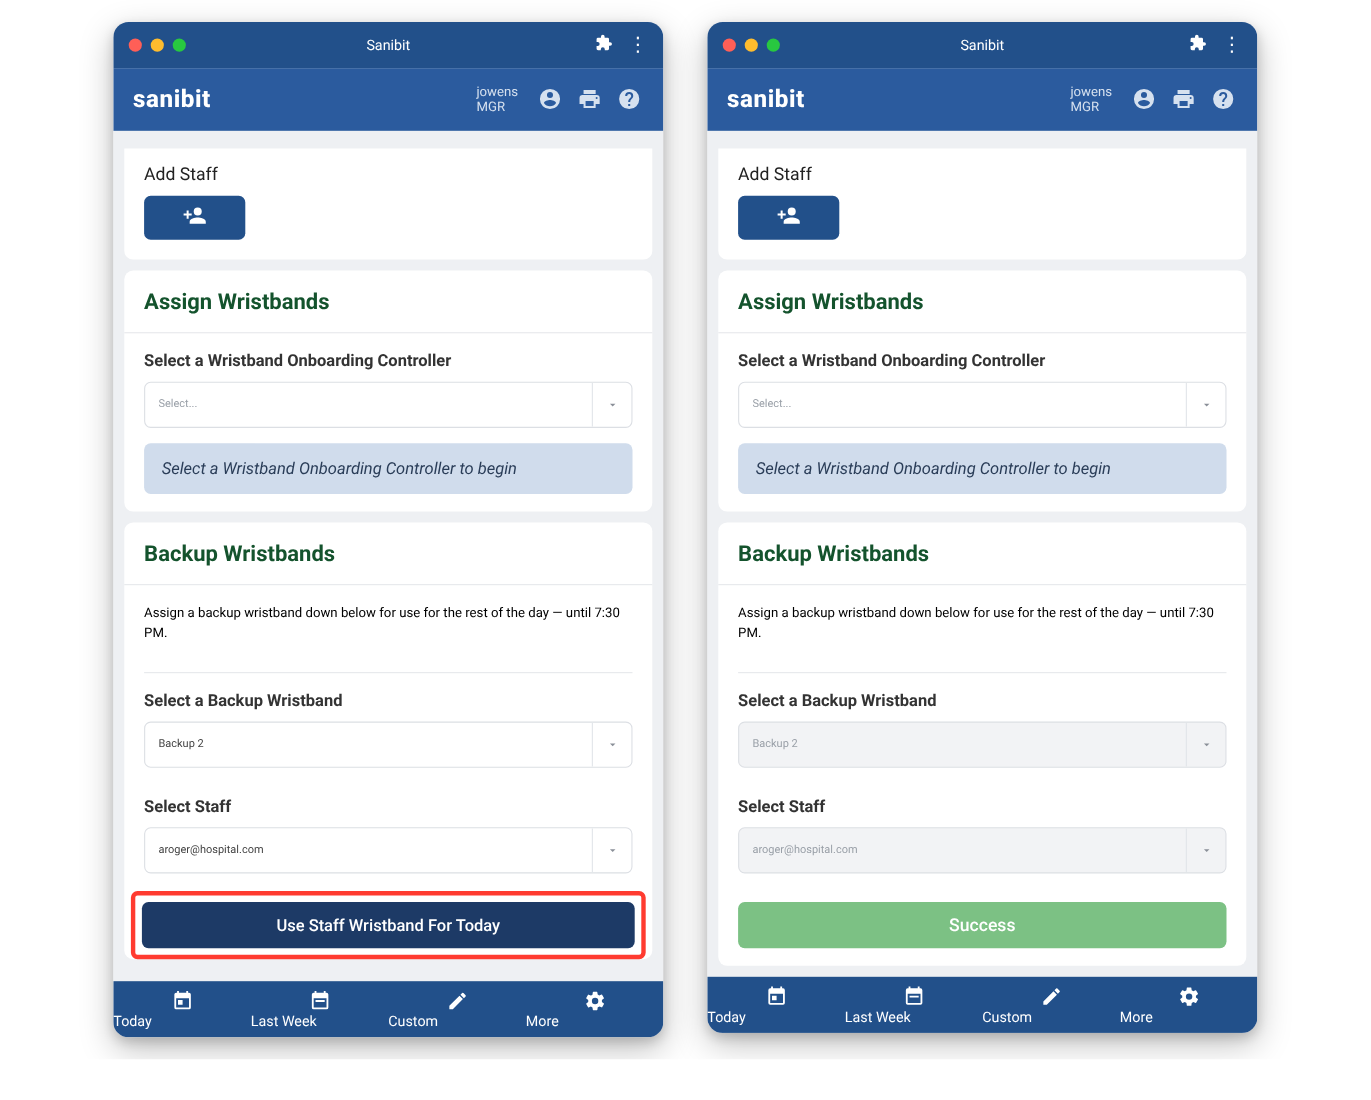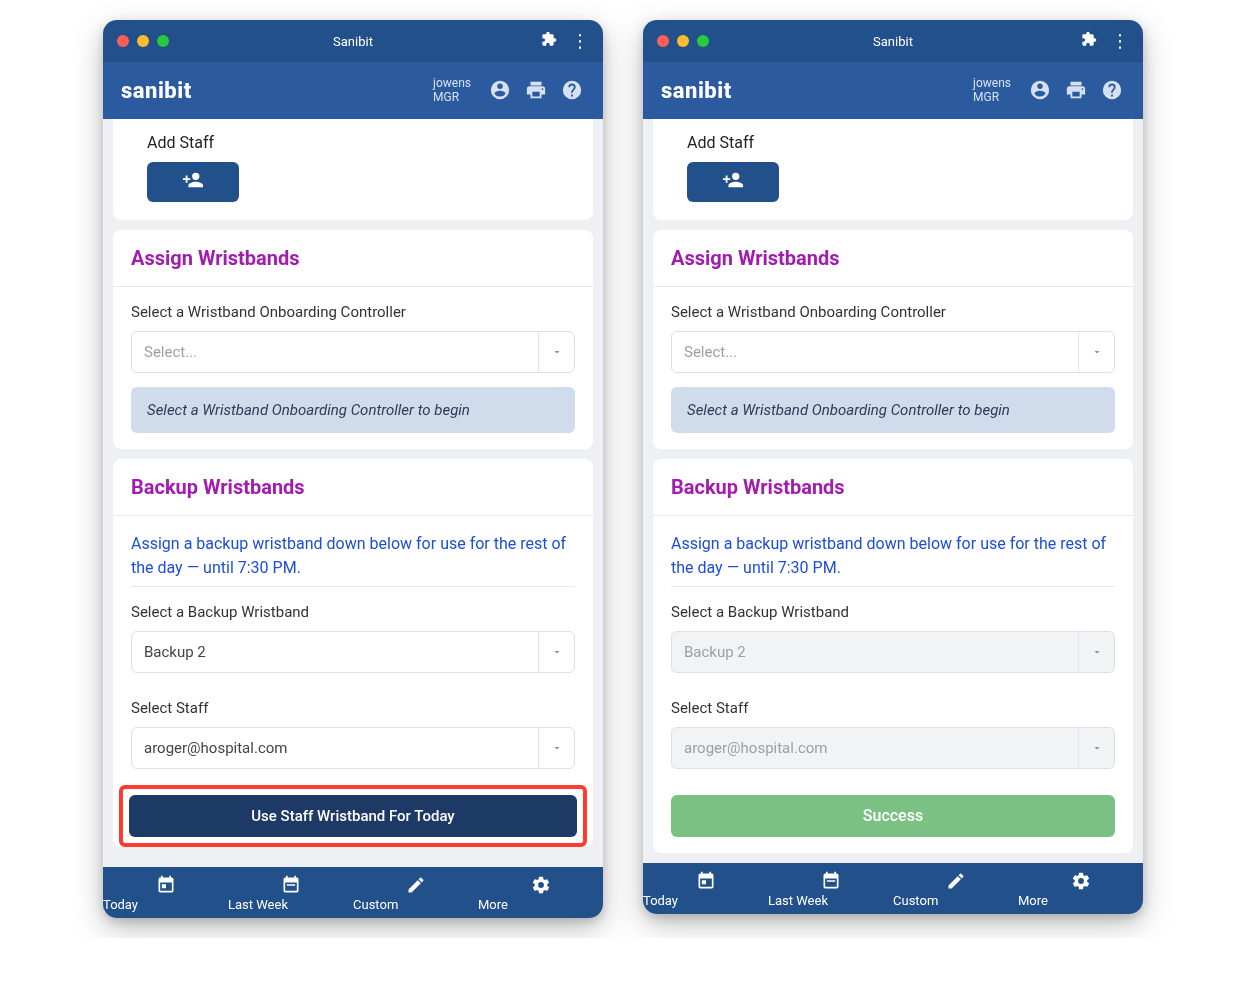--- a/index.html
+++ b/index.html
@@ -68,48 +68,49 @@
     padding: 0 10px 10px;
     background: #eef0f3;
     overflow: hidden;
   }
   .card {
     background: #fff;
     border-radius: 8px;
     margin-top: 10px;
     padding: 0;
   }
-  .card-top { padding: 14px 34px 18px; border-radius: 0 0 8px 8px; background:#fff; margin-top:0;}
+  .card-top { padding: 14px 18px 18px; border-radius: 0 0 8px 8px; background:#fff; margin-top:16px;}
   .card-hdr {
     padding: 16px 18px;
     font-size: 20px;
     font-weight: 700;
-    color: #a21caf;
+    color: #14532d;
     border-bottom: 1px solid #e6e8eb;
   }
   .card-body { padding: 16px 18px; }
   .label {
     font-size: 15px;
     color: #333;
     margin-bottom: 10px;
+    font-weight: bold;
   }
   .select {
     display: flex;
     align-items: center;
     border: 1px solid #dcdfe4;
     border-radius: 6px;
     height: 42px;
     background: #fff;
     overflow: hidden;
   }
   .select.disabled { background: #f2f3f5; }
   .select-val {
     flex: 1;
     padding: 0 12px;
-    font-size: 15px;
+    font-size: 10px;
     color: #444;
   }
   .select.placeholder .select-val { color: #9aa0a8; }
   .select.disabled .select-val { color: #9aa0a8; }
   .select-caret {
     width: 36px;
     border-left: 1px solid #e2e5e9;
     display: flex;
     align-items: center;
     justify-content: center;
@@ -129,21 +130,21 @@
   .addstaff-btn {
     background: #22508a;
     width: 92px;
     height: 40px;
     border-radius: 6px;
     display: flex;
     align-items: center;
     justify-content: center;
   }
   .addstaff-btn svg { fill: #fff; width: 22px; height: 22px; }
-  .desc { font-size: 16px; color: #1d4ed8; line-height: 1.5; margin-bottom: 6px; }
+  .desc { font-size: 12px; color: #000000; line-height: 1.5; margin-bottom: 27px; }
   .hr { height: 1px; background: #e6e8eb; margin: 6px 0 16px; }
   .cta-wrap { padding: 0 18px 18px; }
   .cta-wrap.highlighted { border: 4px solid #ff3b30; border-radius: 6px; padding: 6px; margin: 0 6px 10px; }
   .btn-primary {
     background: #1d3a66;
     color: #fff;
     font-size: 15px;
     font-weight: 500;
     border-radius: 6px;
     height: 42px;

